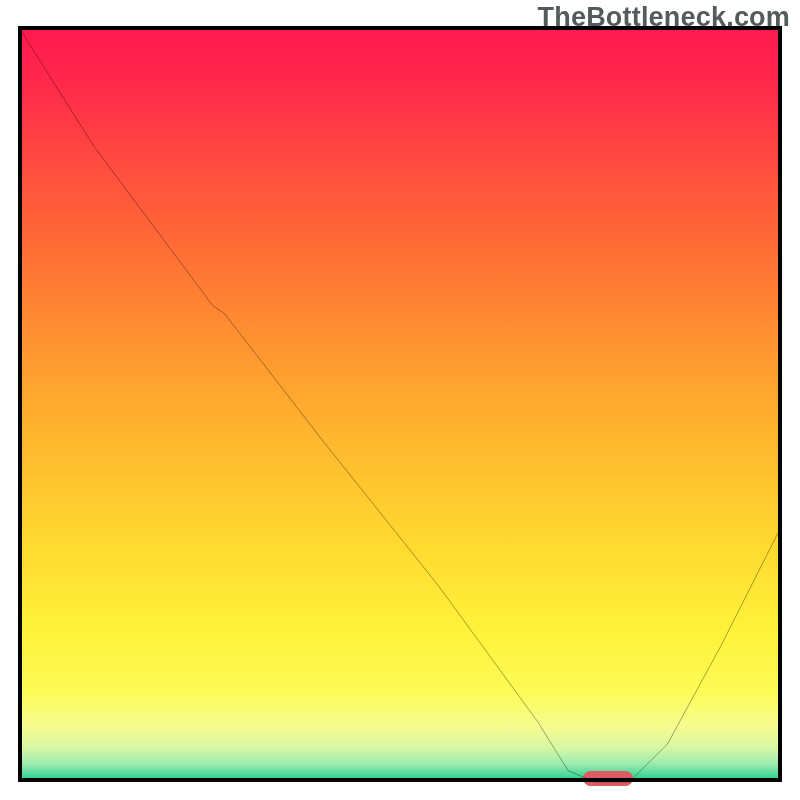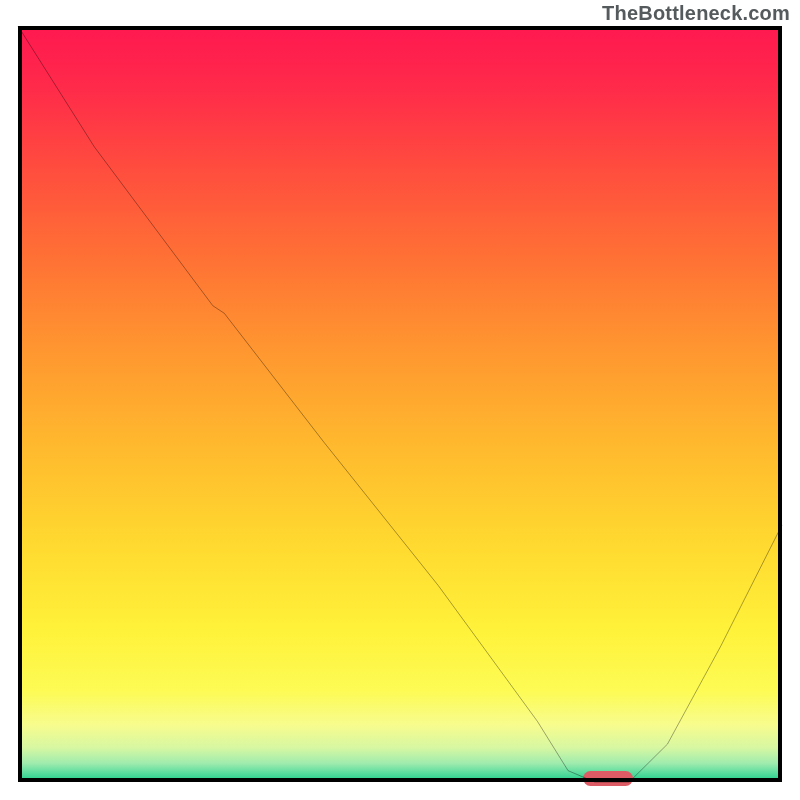--- a/index.html
+++ b/index.html
@@ -24,21 +24,21 @@
     pointer-events: none;
   }
   .gradient {
     position: absolute;
   }
   .watermark {
     position: absolute;
     top: 2px;
     right: 10px;
     color: #555a5c;
-    font-size: 20px;
+    font-size: 27px;
     font-weight: bold;
     letter-spacing: 0.2px;
   }
   .curve {
     position: absolute;
     overflow: visible;
     pointer-events: none;
   }
   .marker {
     position: absolute;

